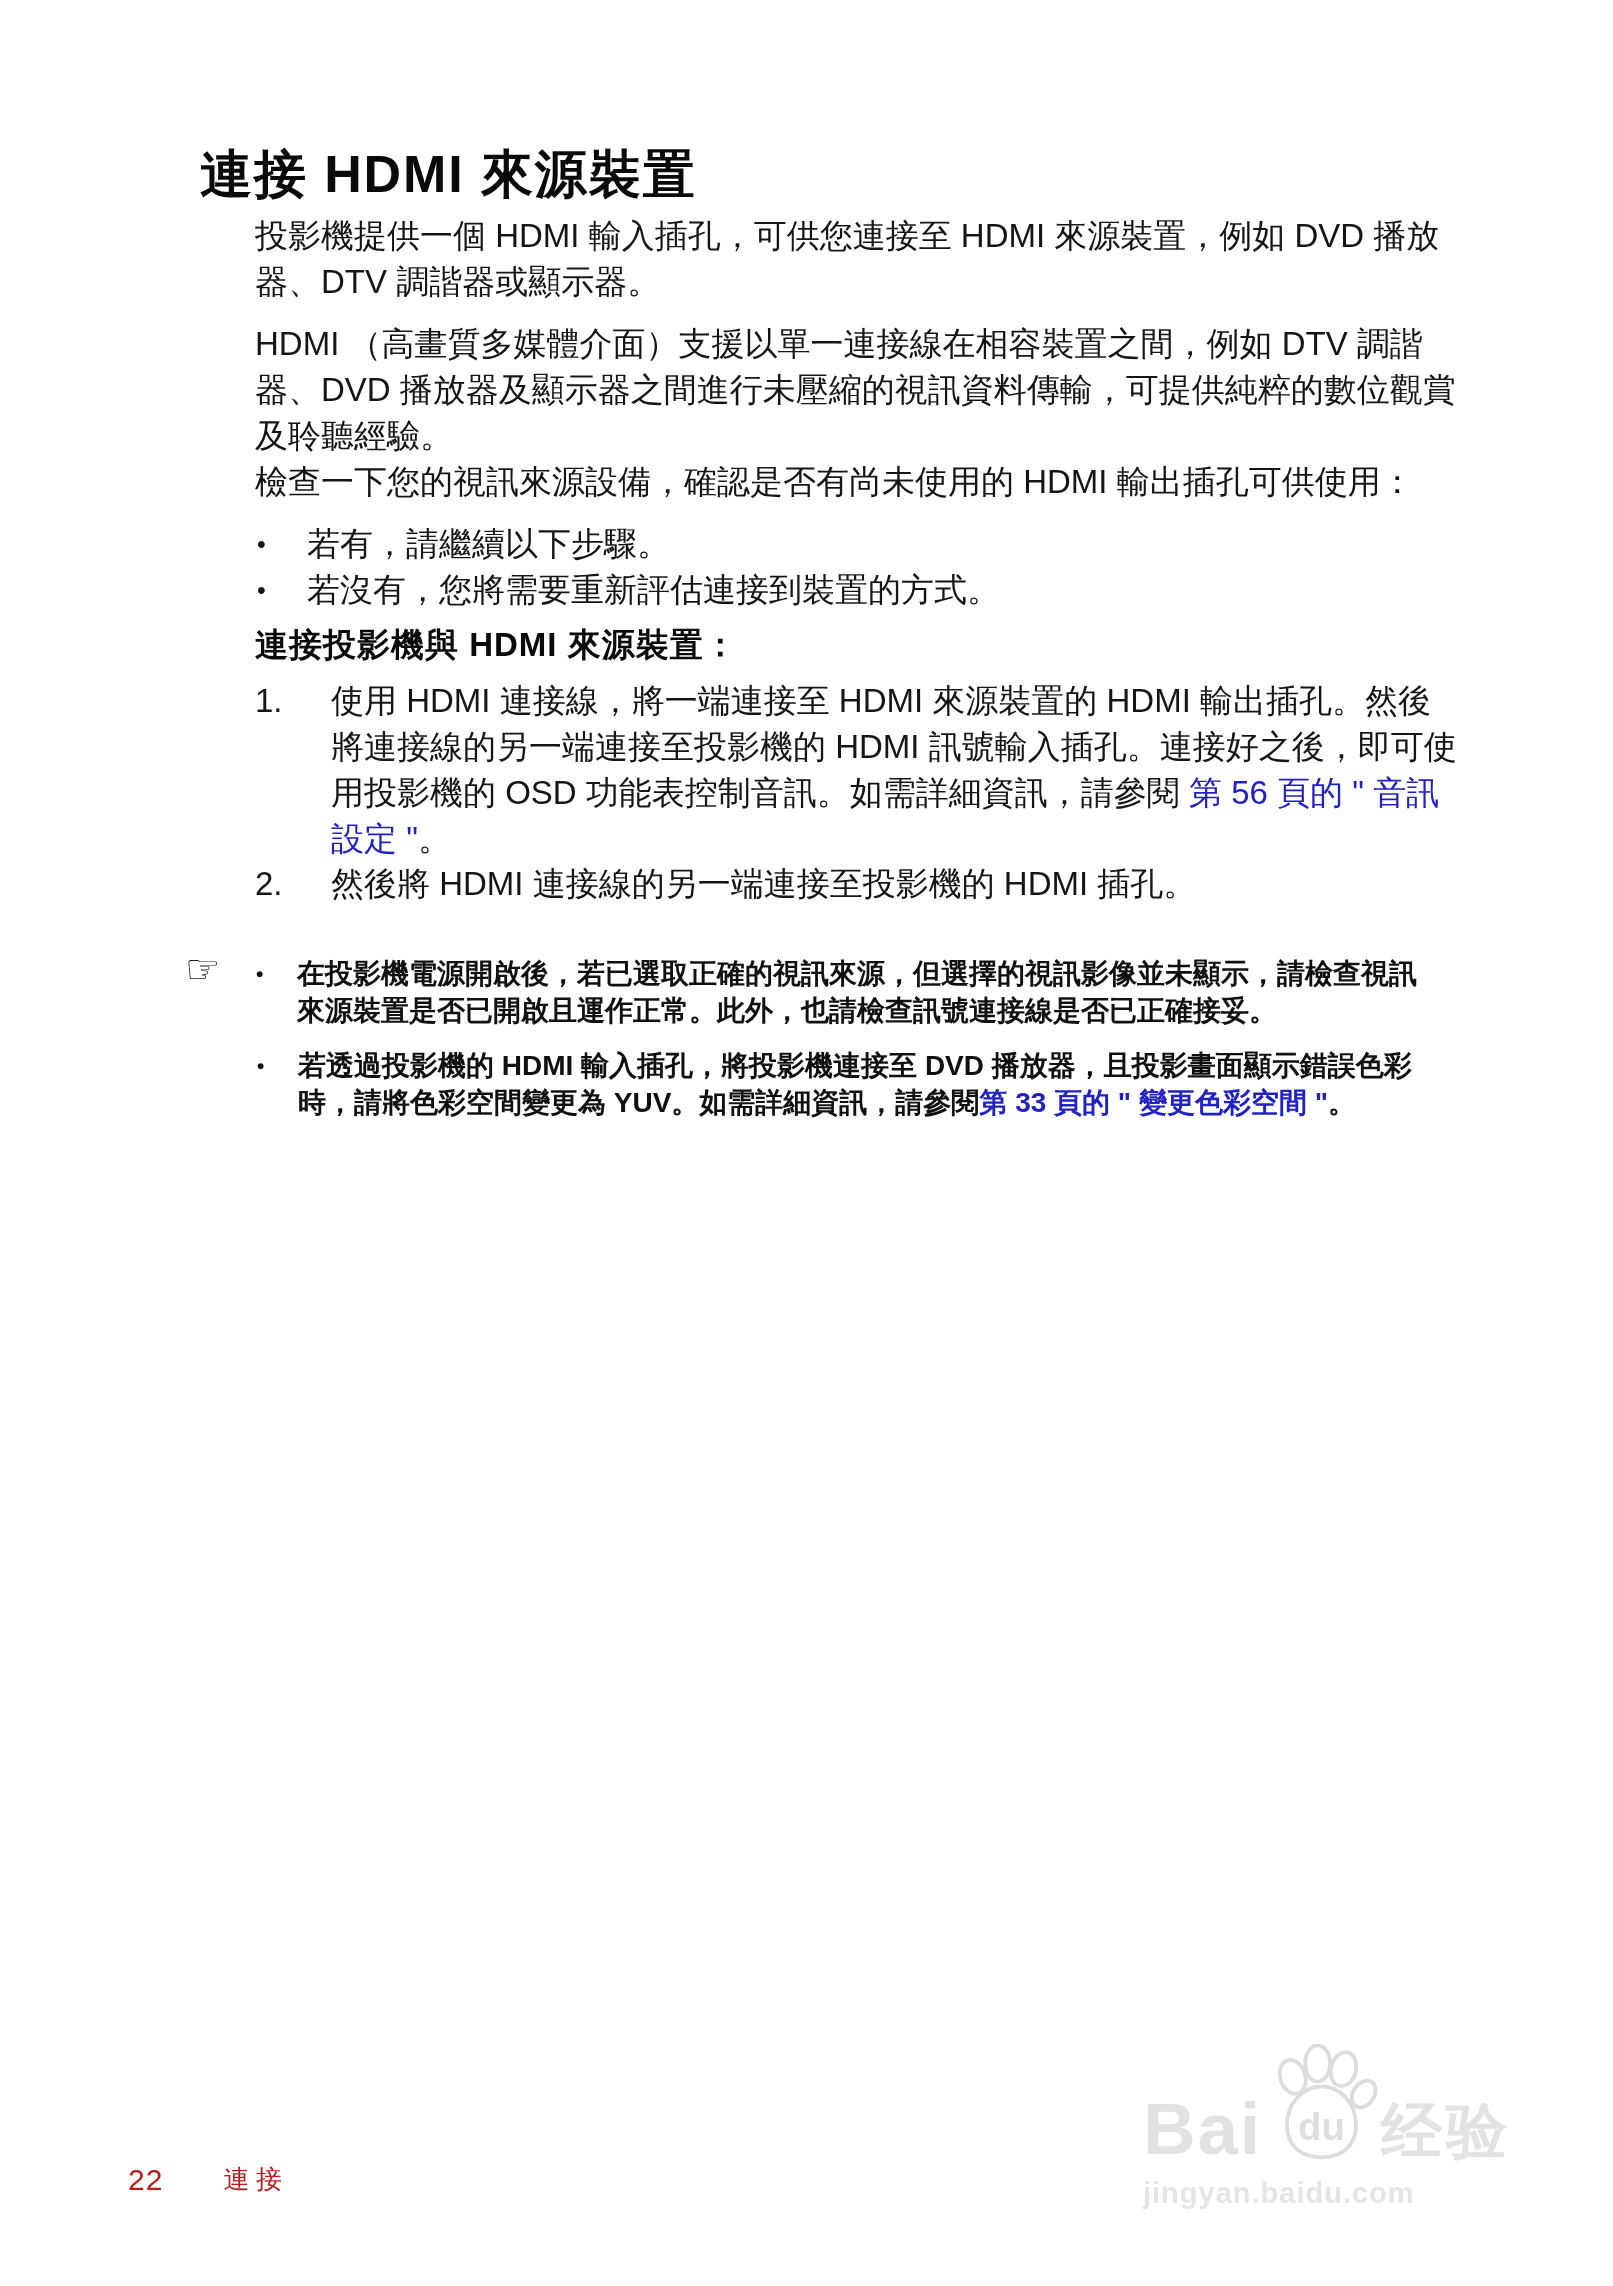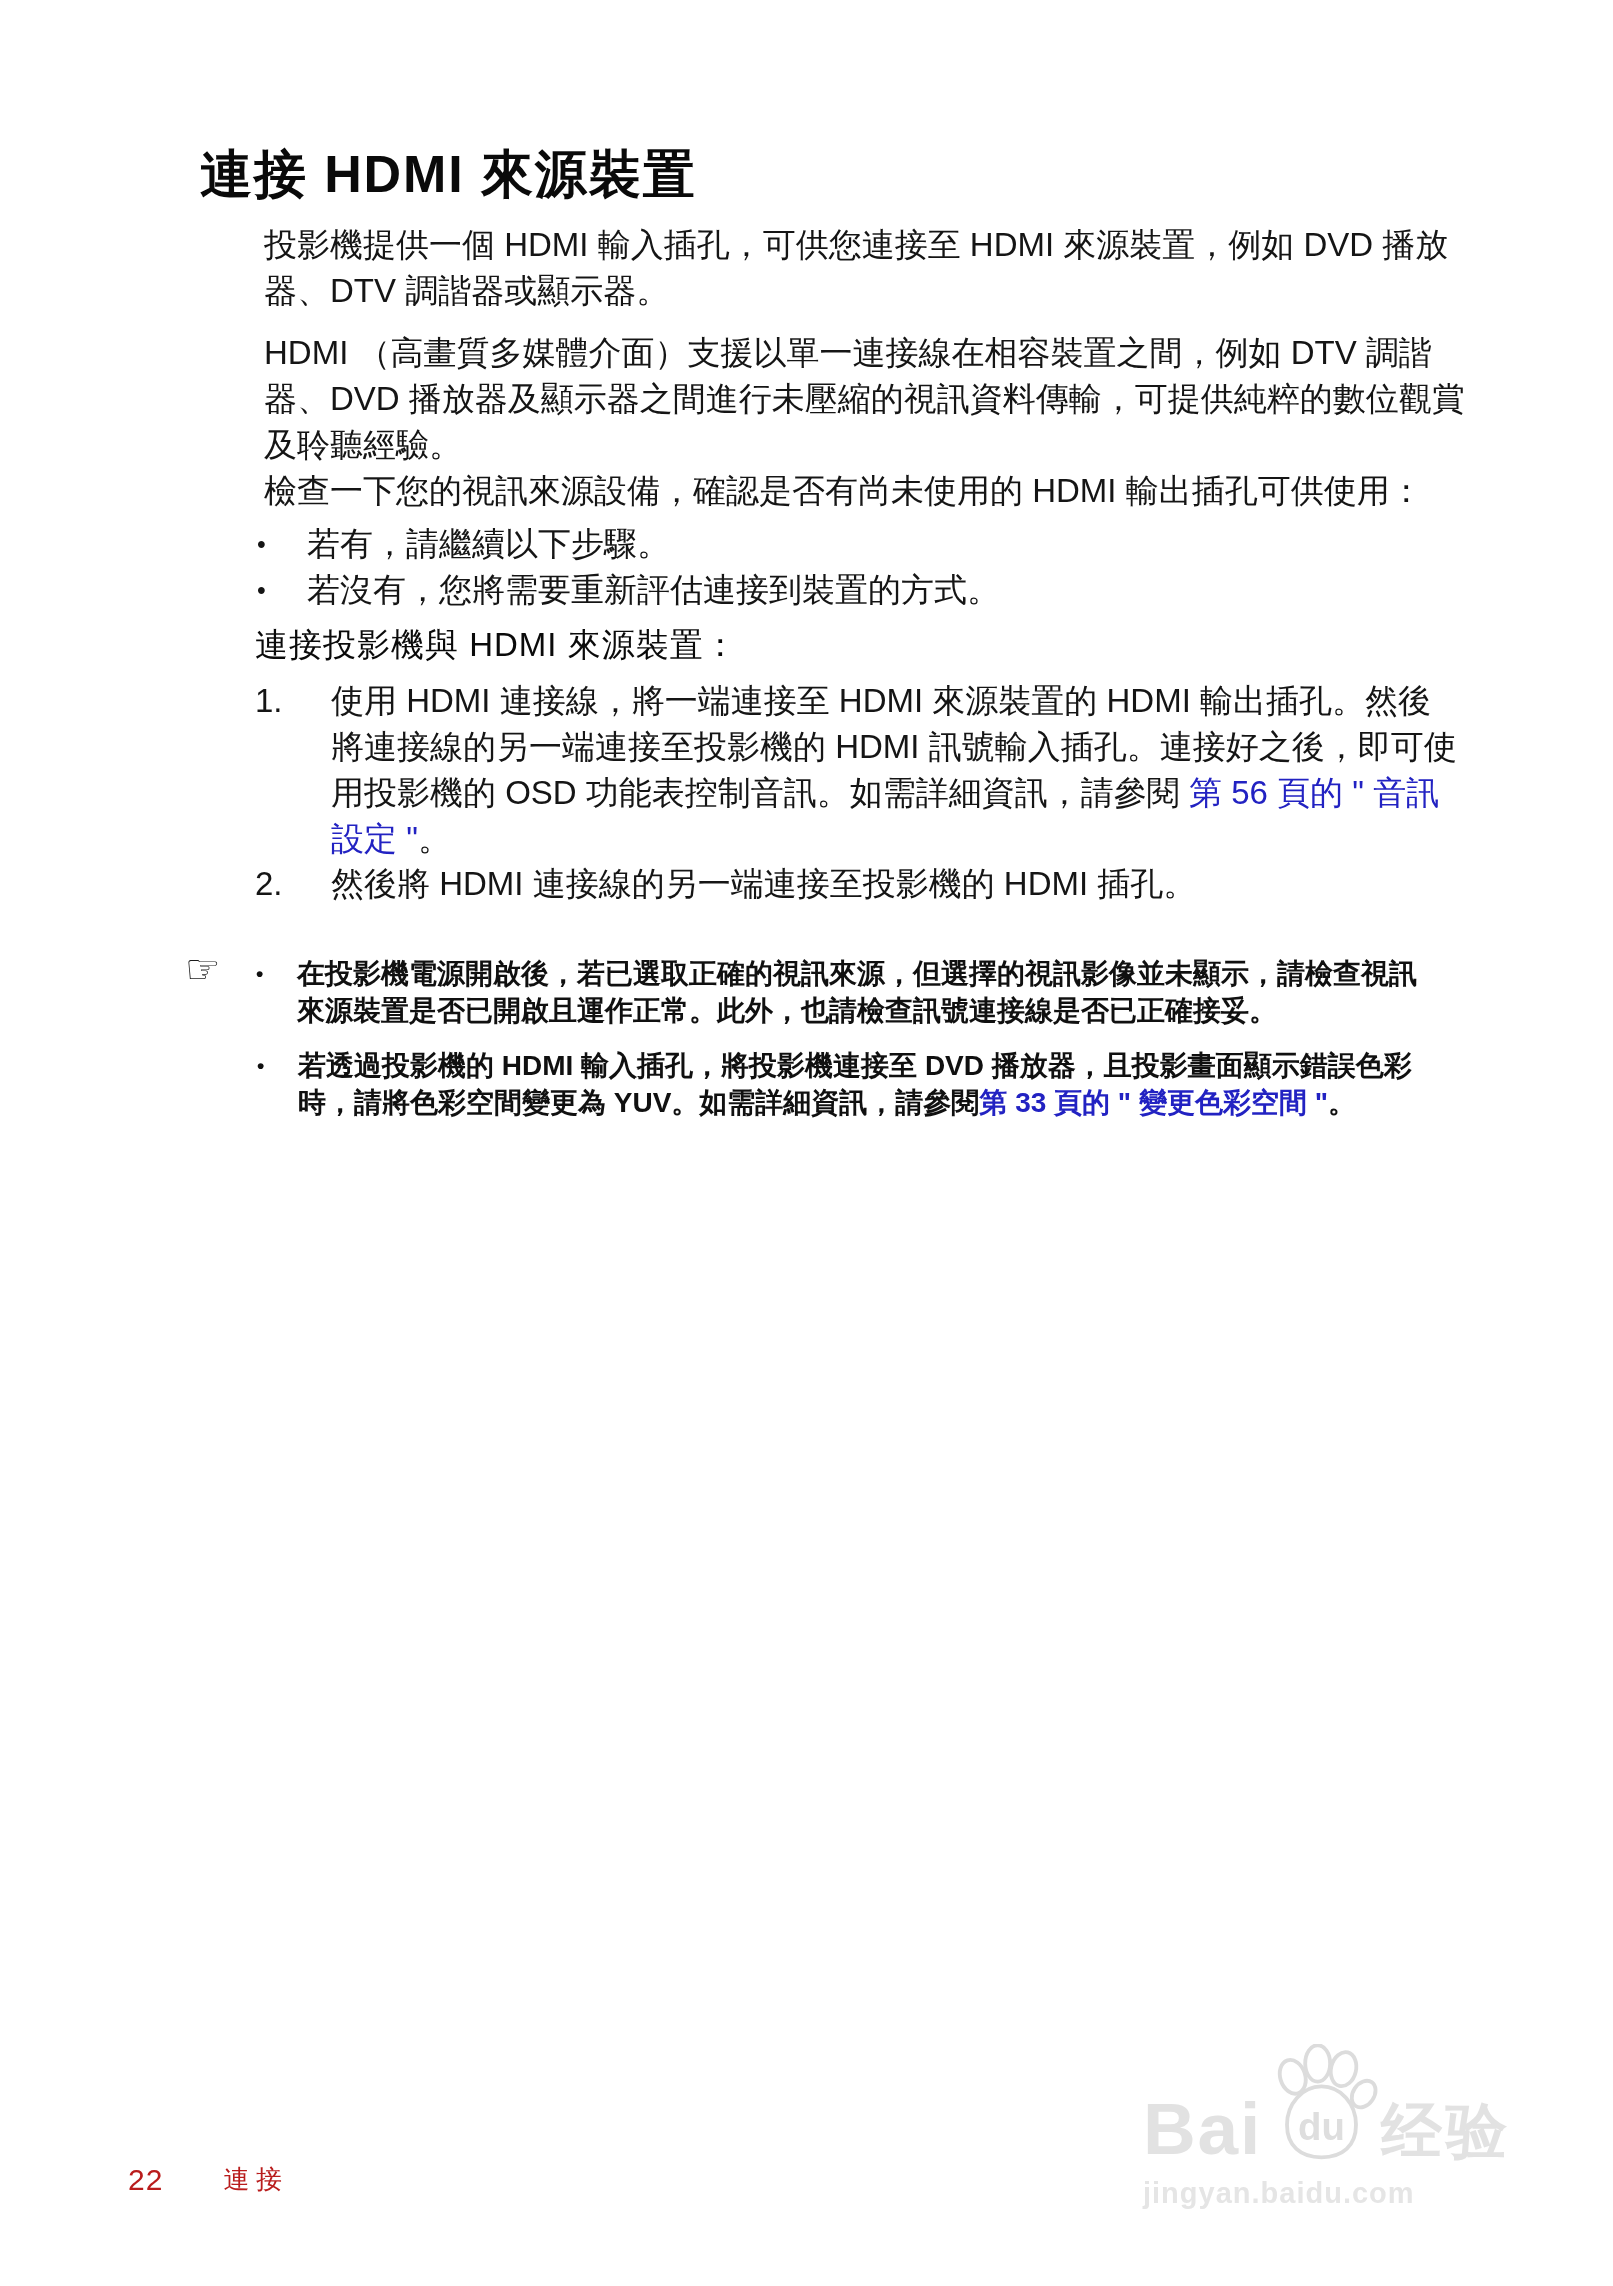--- a/index.html
+++ b/index.html
@@ -10,36 +10,36 @@
     color:#111111;
     font-family:"Liberation Sans","DejaVu Sans",sans-serif;
     overflow:hidden;
   }
   .title{
     position:absolute;left:200px;top:140px;margin:0;
     font-size:52px;font-weight:700;letter-spacing:1.9px;color:#0a0a0a;
     white-space:nowrap;
   }
   .para{
-    position:absolute;left:255px;width:1201px;margin:9px;
+    position:absolute;left:255px;width:1201px;margin:0;
     font-size:33px;line-height:46px;font-weight:400;color:#151515;
   }
   #p1{top:213px;}
   #p2{top:321px;}
   #p3{top:459px;}
   .bullet{
     position:absolute;left:257px;width:1201px;display:flex;
     font-size:33px;line-height:46px;color:#151515;
   }
   #b1{top:521px;}
   #b2{top:567px;}
   .dot{flex:0 0 50px;font-size:25px;line-height:46px;}
   .subheading{
     position:absolute;left:255px;top:623px;margin:0;
-    font-size:33px;font-weight:400;letter-spacing:1px;color:#0a0a0a;
+    font-size:33px;font-weight:700;letter-spacing:1px;color:#0a0a0a;
     white-space:nowrap;
   }
   .step{
     position:absolute;left:255px;width:1203px;display:flex;
     font-size:33px;line-height:46px;color:#151515;
   }
   #s1{top:678px;}
   #s2{top:861px;}
   .num{flex:0 0 76px;}
   .stext{flex:1;}

